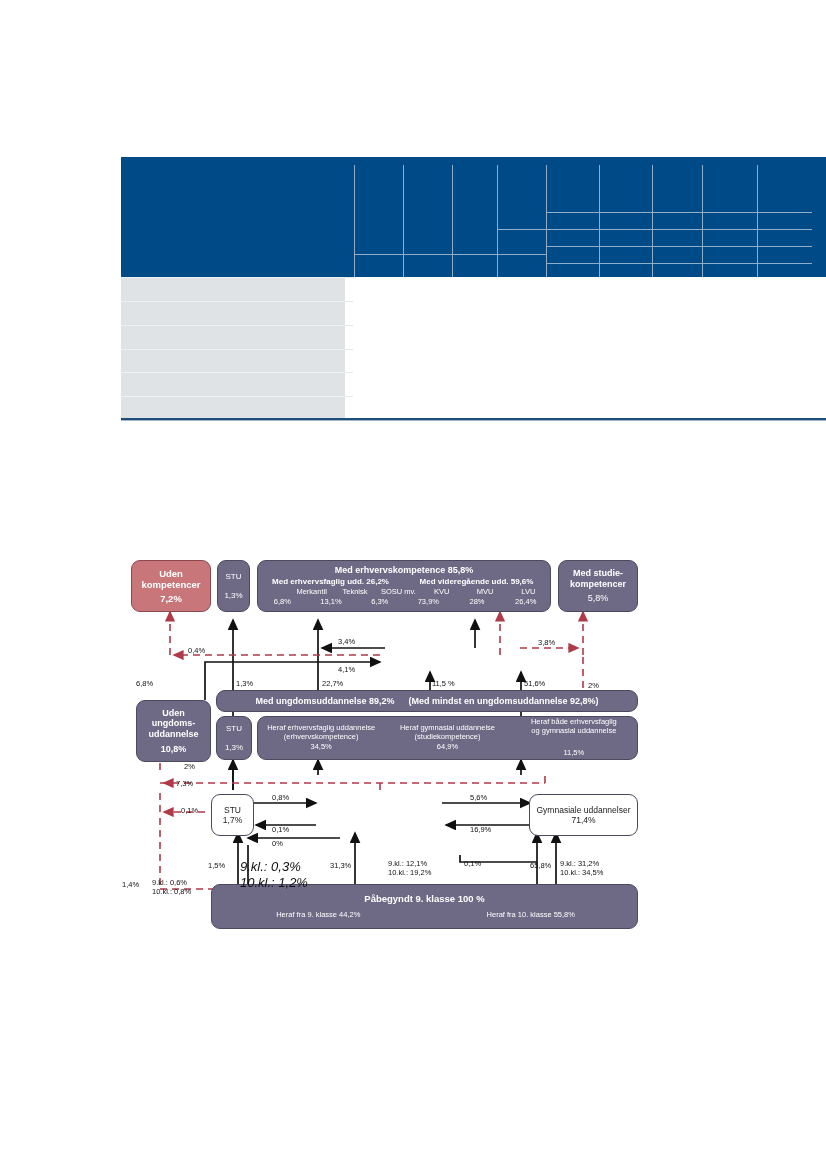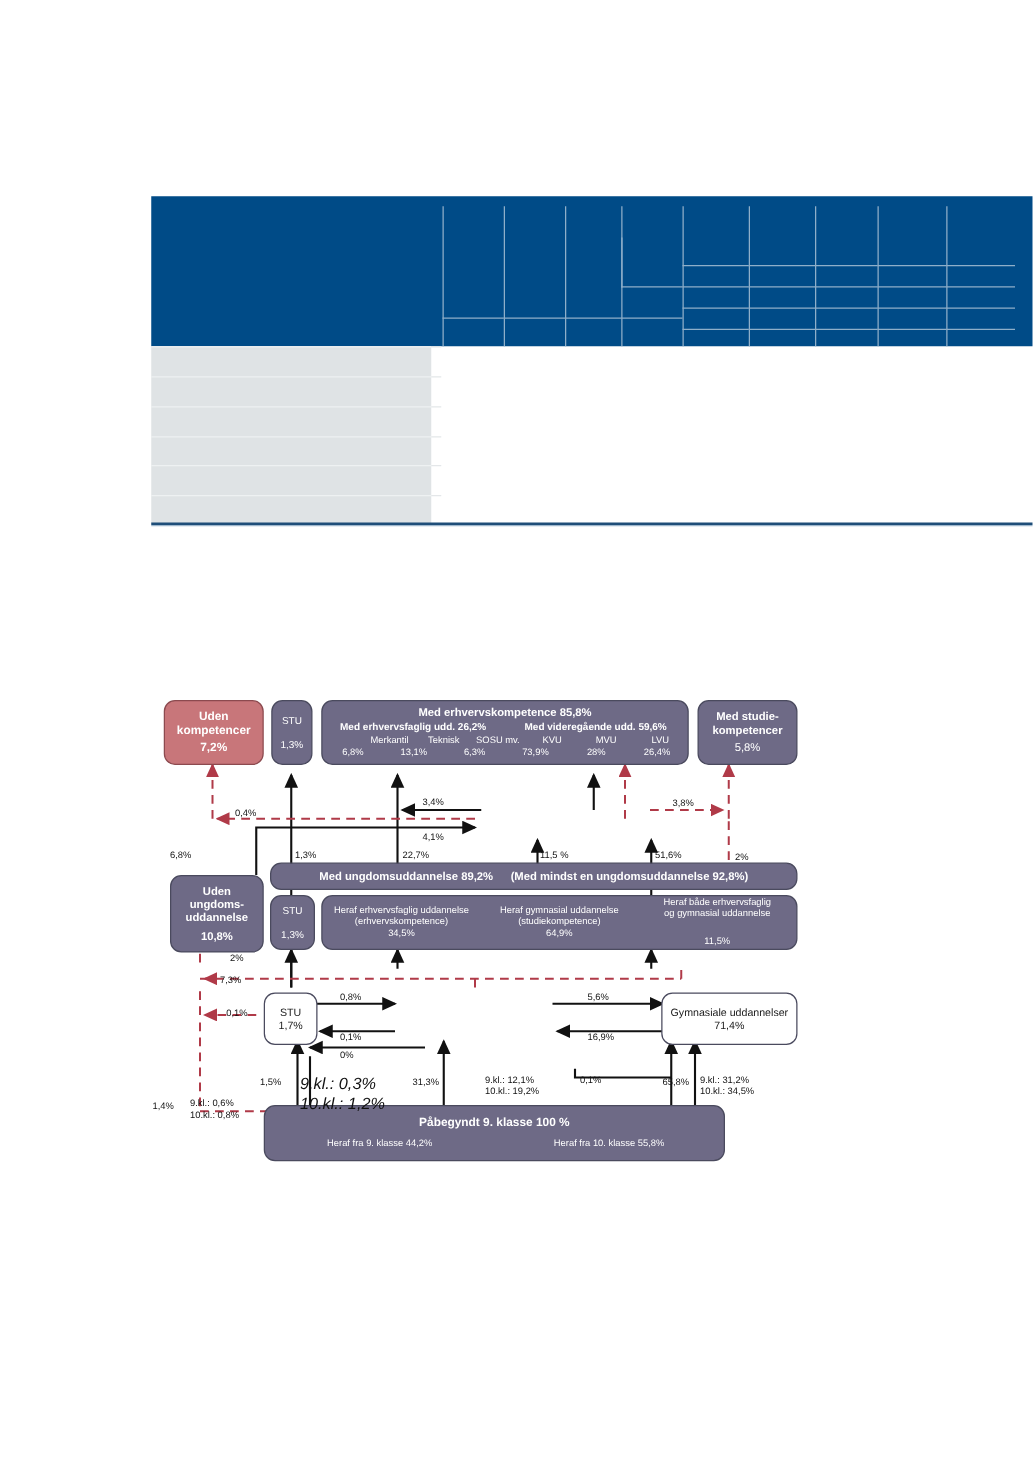--- a/index.html
+++ b/index.html
@@ -244,21 +244,21 @@
   <div>STU</div>
   <div>1,7%</div>
 </div>
 
 
 <div class="nodebox white" style="left:529px;top:794px;width:109px;height:42px;font-size:8.5px;">
   <div>Gymnasiale uddannelser</div>
   <div>71,4%</div>
 </div>
 
-<div class="nodebox" style="left:211px;top:884px;width:369px;height:45px;font-size:9px;">
+<div class="nodebox" style="left:211px;top:884px;width:427px;height:45px;font-size:9px;">
   <div class="nb-title" style="font-size:9.5px;">Påbegyndt 9. klasse 100 %</div>
   <div style="display:flex;width:100%;margin-top:6px;font-size:7.5px;">
     <div style="flex:1;">Heraf fra 9. klasse 44,2%</div>
     <div style="flex:1;">Heraf fra 10. klasse 55,8%</div>
   </div>
 </div>
 
 <div class="flowlabel" style="left:188px;top:646px;font-size:7.5px;">0,4%</div>
 <div class="flowlabel" style="left:338px;top:637px;font-size:7.5px;">3,4%</div>
 <div class="flowlabel" style="left:338px;top:665px;font-size:7.5px;">4,1%</div>

